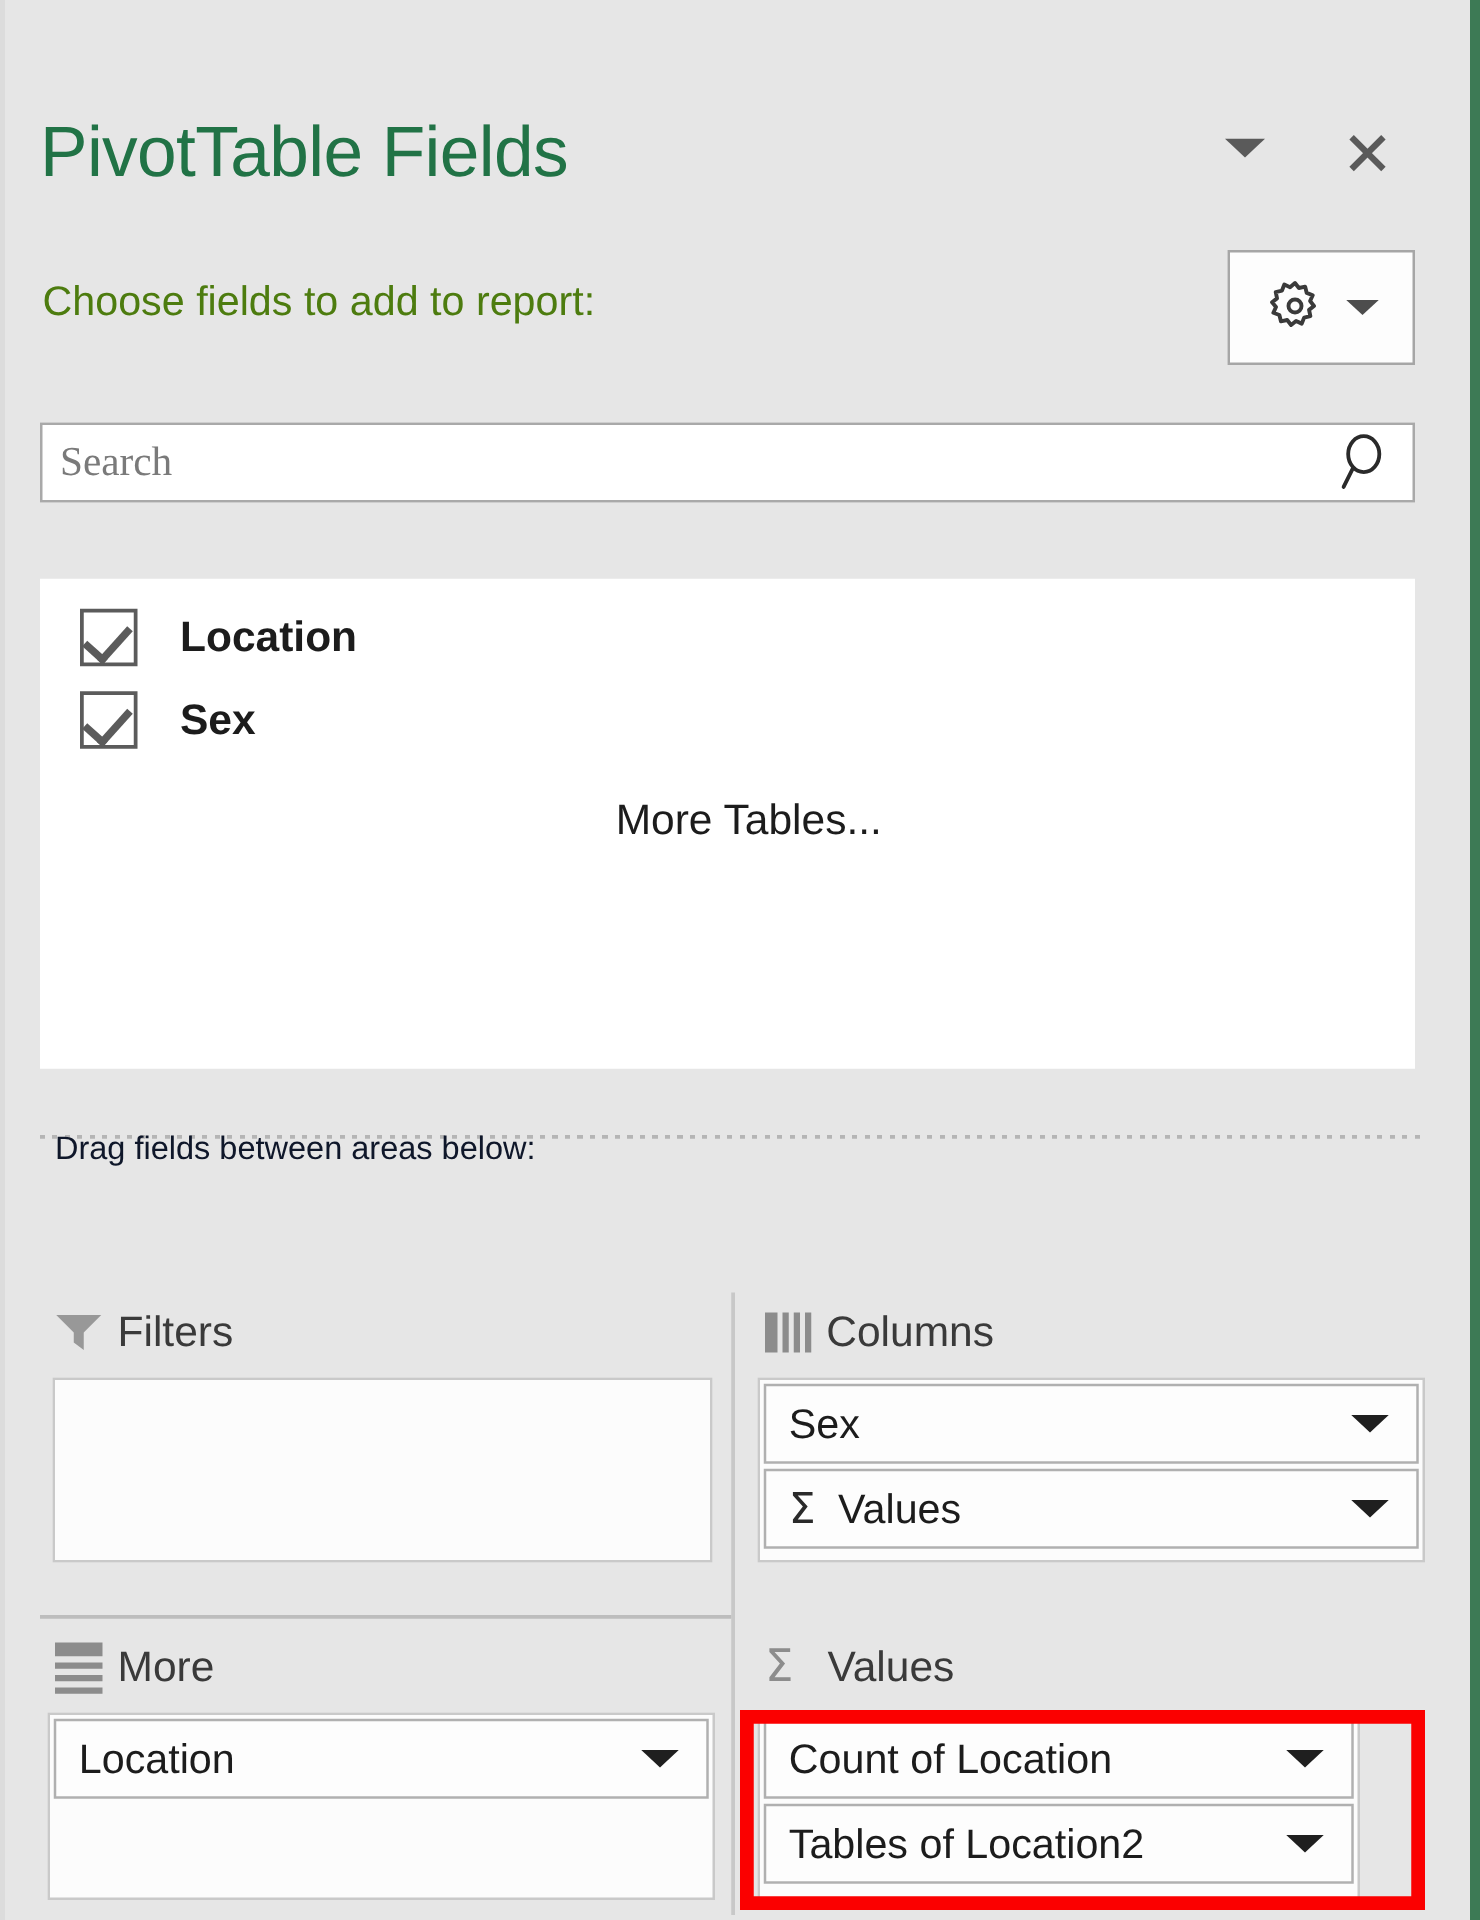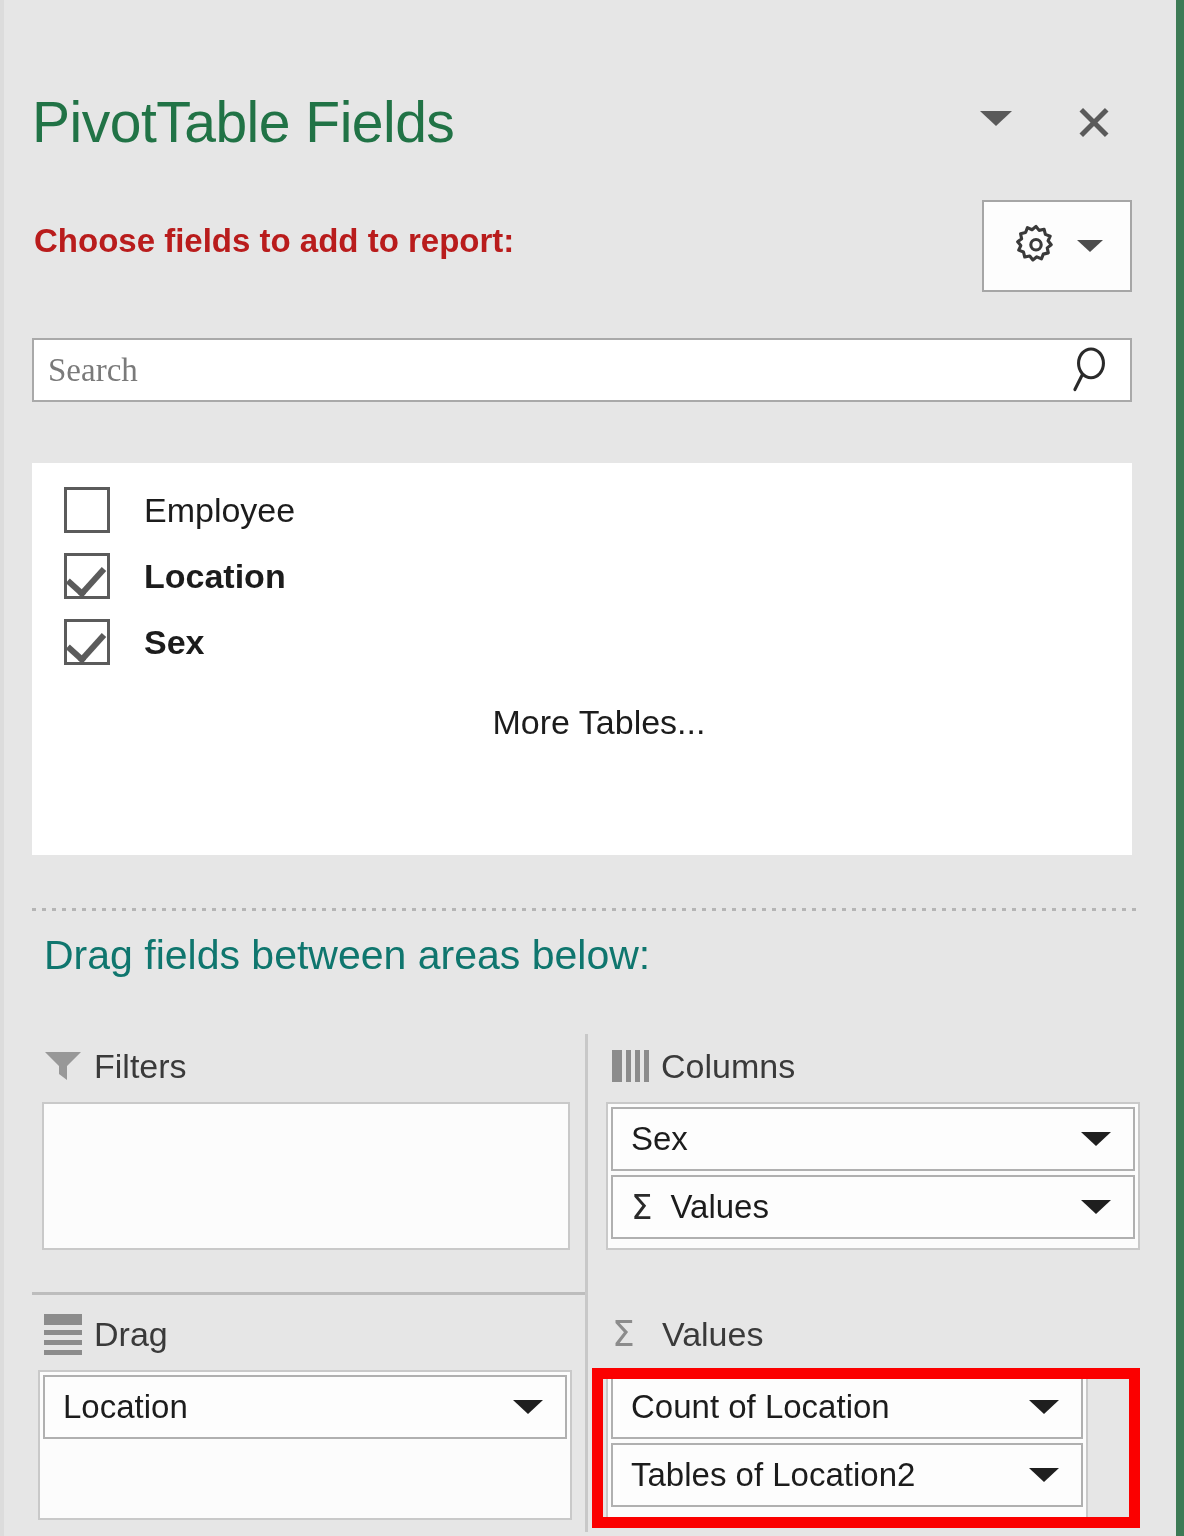--- a/index.html
+++ b/index.html
@@ -81,23 +81,22 @@
     background: #5a5a5a;
   }
   #close-icon::before { transform: rotate(45deg); }
   #close-icon::after  { transform: rotate(-45deg); }
 
   
   #choose-label {
     position: absolute;
     left: 34px; top: 222px;
     font-size: 33px;
-    color: #b91c1c;
-    white-space: nowrap;
-    font-weight: bold;
+    color: #4d7c0f;
+    white-space: nowrap;
   }
   #tools-button {
     position: absolute;
     right: 52px; top: 200px;
     width: 150px; height: 92px;
     background: #fdfdfd;
     border: 2px solid #a6a6a6;
     display: flex;
     align-items: center;
     justify-content: center;
@@ -193,23 +192,23 @@
   
   #dotted-divider {
     position: absolute;
     left: 32px; top: 908px;
     width: 1104px; height: 3px;
     background-image: repeating-linear-gradient(
       to right, #b5b5b5 0 4px, transparent 4px 10px);
   }
   #drag-label {
     position: absolute;
-    left: 44px; top: 932px;
-    font-size: 41px;
-    color: #0f766e;
+    left: 44px; top: 903px;
+    font-size: 26px;
+    color: #0f172a;
     white-space: nowrap;
   }
 
   
   #areas {
     position: absolute;
     left: 32px; top: 1030px;
     width: 1104px; height: 506px;
   }
   #v-divider {
@@ -366,24 +365,20 @@
     <span id="search-icon">
       <svg width="46" height="52" viewBox="0 0 24 26">
         <ellipse cx="12" cy="9.5" rx="6.5" ry="7.5" fill="none" stroke="#2a2a2a" stroke-width="1.6"></ellipse>
         <line x1="7.4" y1="15.6" x2="3.6" y2="23.2" stroke="#2a2a2a" stroke-width="1.6" stroke-linecap="round"></line>
       </svg>
     </span>
   </div>
 
   <div id="field-list">
 
-    <div class="field-row">
-      <span class="field-check"></span>
-      <span class="field-label">Employee</span>
-    </div>
 
     <div class="field-row">
       <span class="field-check checked"></span>
       <span class="field-label bold">Location</span>
     </div>
 
     <div class="field-row">
       <span class="field-check checked"></span>
       <span class="field-label bold">Sex</span>
     </div>
@@ -436,21 +431,21 @@
     </div>
 
     <div class="area" id="area-rows">
       <div class="area-head">
         <span class="icon-rows">
           <i></i>
             <i></i>
             <i></i>
             <i></i>
         </span>
-        <span class="area-title">Drag</span>
+        <span class="area-title">More</span>
       </div>
       <div id="rows-zone">
         <div class="zone-bg">
           <div class="pill">
             <span class="pill-label">Location</span>
             <span class="pill-caret"></span>
           </div>
         </div>
       </div>
     </div>

